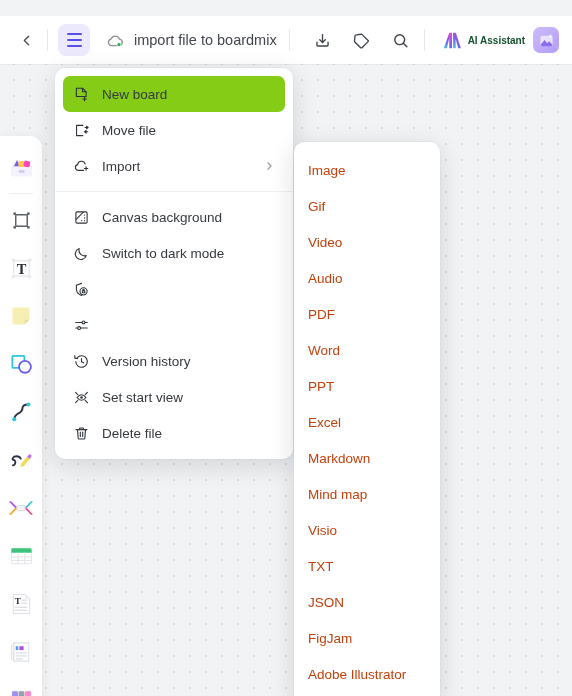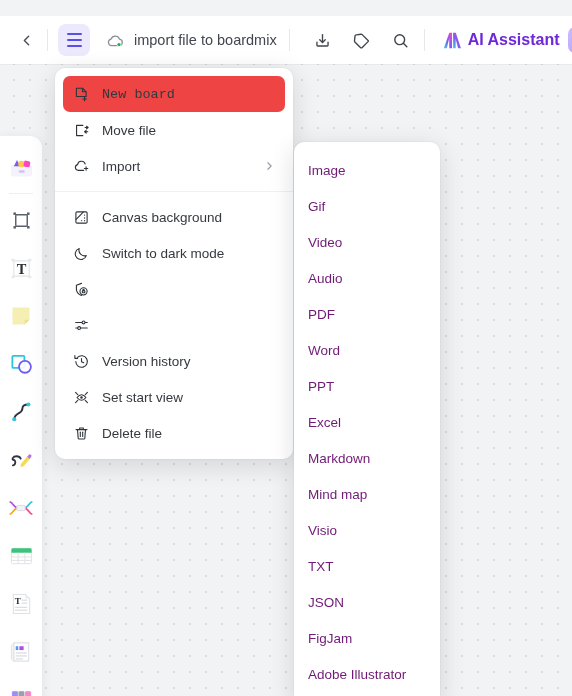--- a/index.html
+++ b/index.html
@@ -86,23 +86,23 @@
     margin-left: 12px;
   }
   .ai-wrap {
     display: flex; align-items: center;
     gap: 5px;
     margin-left: 10px;
     cursor: pointer;
     flex: none;
   }
   .ai-label {
-    font-size: 16px;
+    font-size: 10px;
     font-weight: 600;
-    color: #6d28d9;
+    color: #14532d;
     white-space: nowrap;
   }
   .img-btn {
     width: 26px; height: 26px;
     border-radius: 7px;
     background: linear-gradient(135deg,#cdbcfb,#b49cf7);
     display:flex; align-items:center; justify-content:center;
     margin-left: 8px;
     flex: none;
     cursor: pointer;
@@ -146,21 +146,21 @@
   .m-item {
     height: 36px;
     margin: 0 8px;
     padding: 0 10px;
     display: flex; align-items: center;
     gap: 12px;
     border-radius: 7px;
     cursor: pointer;
     position: relative;
   }
-  .m-item.active { background: #ef4444; font-family: Liberation Mono, monospace; }
+  .m-item.active { background: #84cc16; }
   .m-label {
     font-size: 13.5px;
     color: #35393f;
     white-space: nowrap;
   }
   .m-ico {
     width: 17px; height: 17px;
     display: flex; align-items: center; justify-content: center;
     flex: none;
   }
@@ -190,21 +190,21 @@
     z-index: 50;
   }
   .s-item {
     height: 36px;
     display: flex; align-items: center;
     padding: 0 14px;
     cursor: pointer;
   }
   .s-label {
     font-size: 13.5px;
-    color: #701a75;
+    color: #c2410c;
     white-space: nowrap;
   }
   svg { display: block; }
 </style>
 </head>
 <body>
 
 <div id="app">
 
   <div class="canvas"></div>

